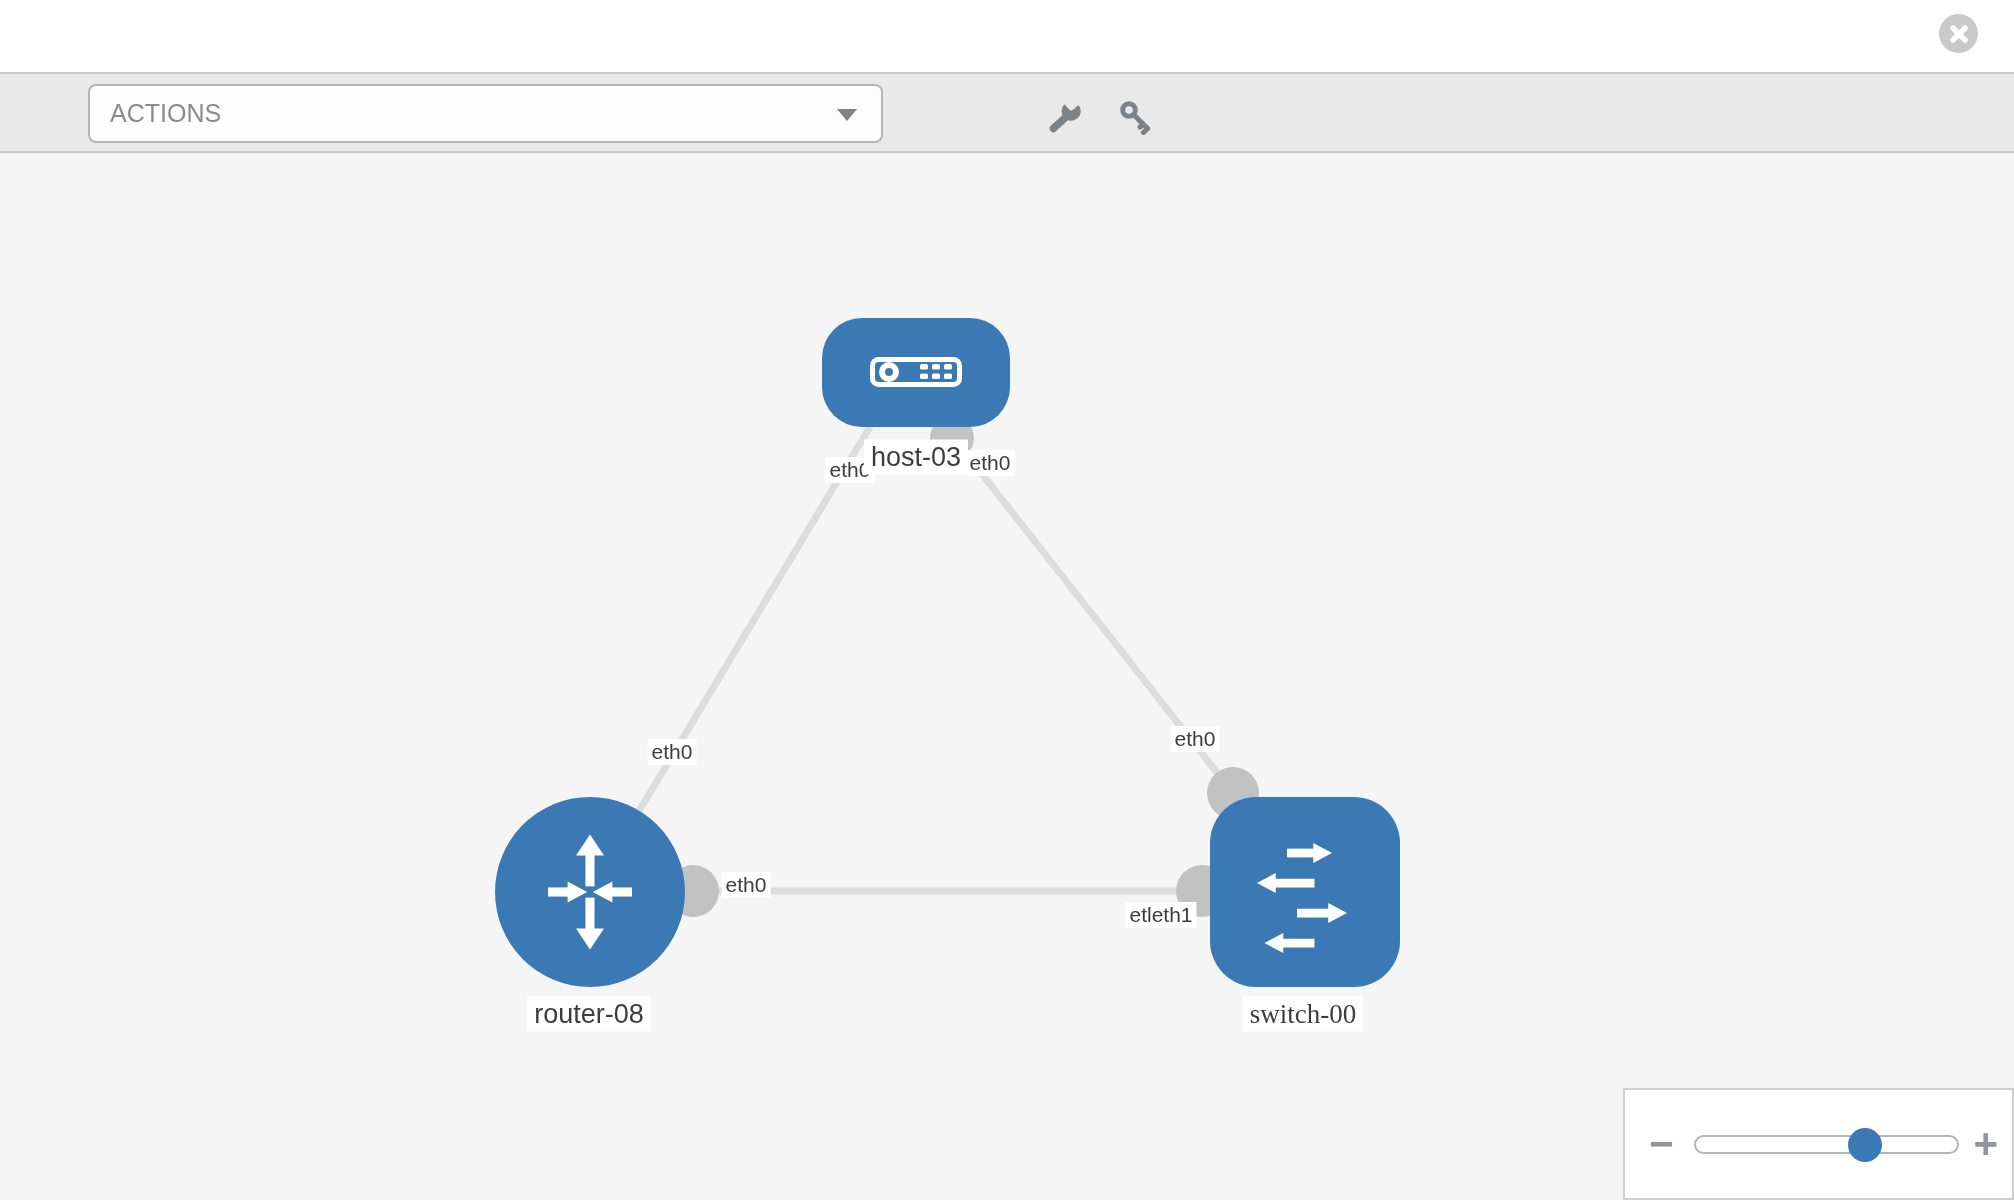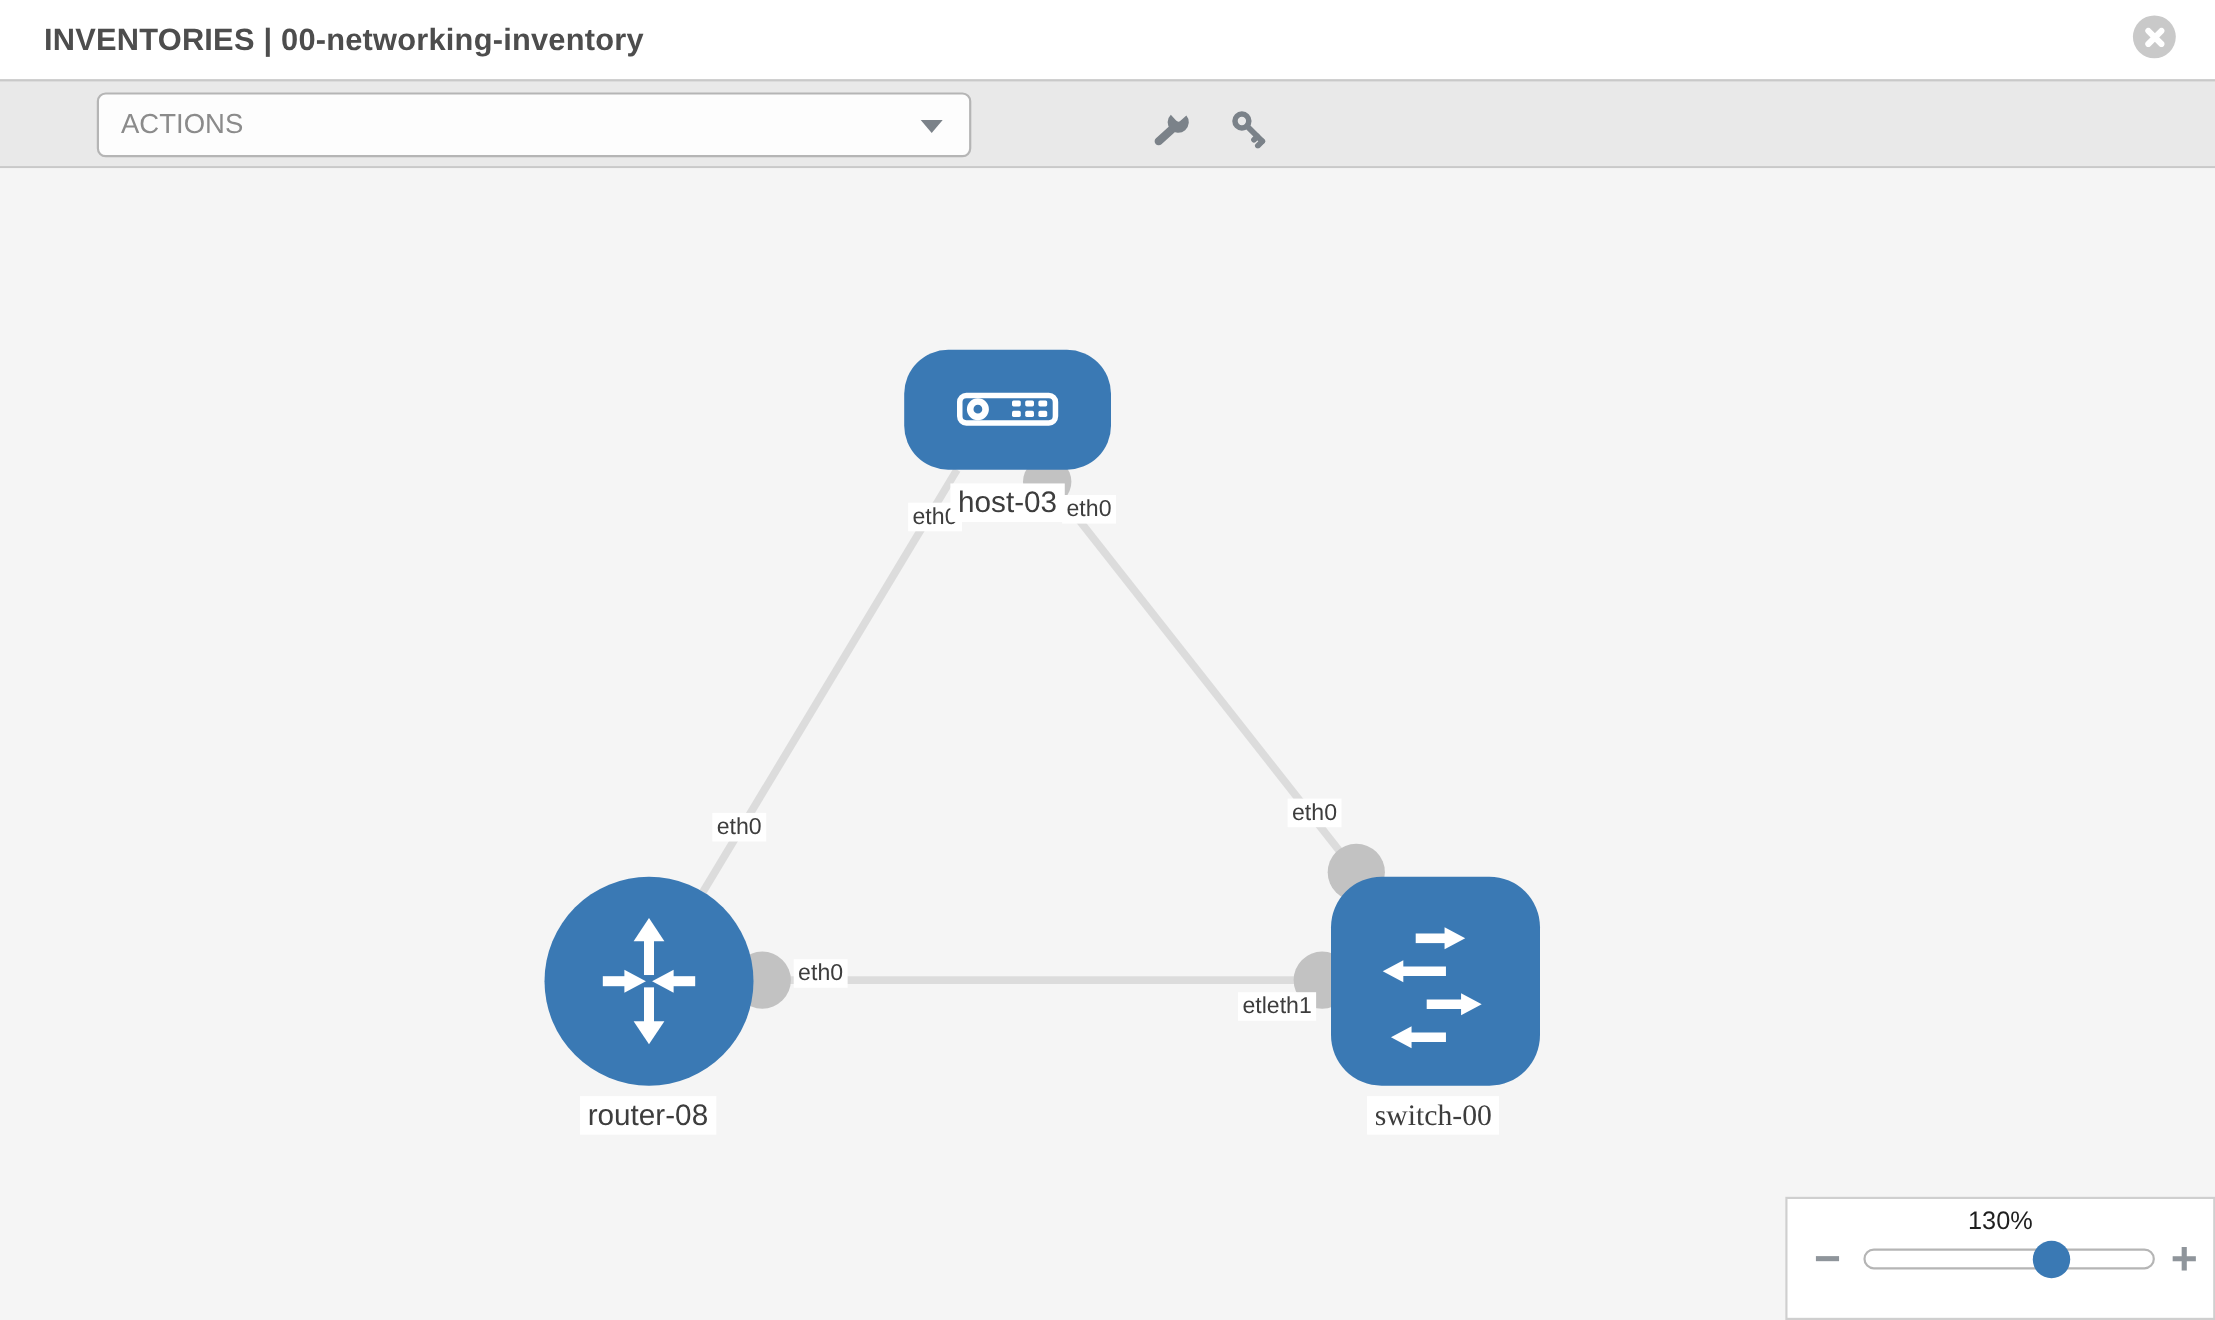--- a/index.html
+++ b/index.html
@@ -72,21 +72,20 @@
     position:absolute; left:223px; top:38px; width:34px; height:34px;
     border-radius:50%; background:#3a79b4; cursor:grab;
   }
 </style>
 </head>
 <body>
 
 <div class="app">
 
   <div class="header">
-    <h1 class="page-title">INVENTORIES | 00-networking-inventory</h1>
     <button class="close-btn">
       <svg width="18" height="18" viewBox="0 0 18 18">
         <line x1="3" y1="3" x2="15" y2="15" stroke="#ffffff" stroke-width="5.5" stroke-linecap="round"></line>
         <line x1="15" y1="3" x2="3" y2="15" stroke="#ffffff" stroke-width="5.5" stroke-linecap="round"></line>
       </svg>
     </button>
   </div>
 
   <div class="toolbar">
     <div class="select-box select-actions">
@@ -181,20 +180,19 @@
   <span class="graph-label node-label" style="left:916px;  top:457px;">host-03</span>
   <span class="graph-label eth-label" style="left:990px;  top:463px;">eth0</span>
   <span class="graph-label eth-label" style="left:672px;  top:752px;">eth0</span>
   <span class="graph-label eth-label" style="left:1195px; top:739px;">eth0</span>
   <span class="graph-label eth-label" style="left:746px;  top:885px;">eth0</span>
   <span class="graph-label eth-label" style="left:1133px; top:915px;margin-left:28px;">etleth1</span>
   <span class="graph-label node-label" style="left:589px;  top:1014px;">router-08</span>
   <span class="graph-label node-label" style="left:1303px; top:1014px;font-family:Liberation Serif, serif;">switch-00</span>
 
   <div class="zoom-panel">
-    <div class="zoom-level">130%</div>
     <div class="zoom-minus">−</div>
     <div class="zoom-track"></div>
     <div class="zoom-thumb"></div>
     <div class="zoom-plus">+</div>
   </div>
 
 </div>
 
 </body></html>

